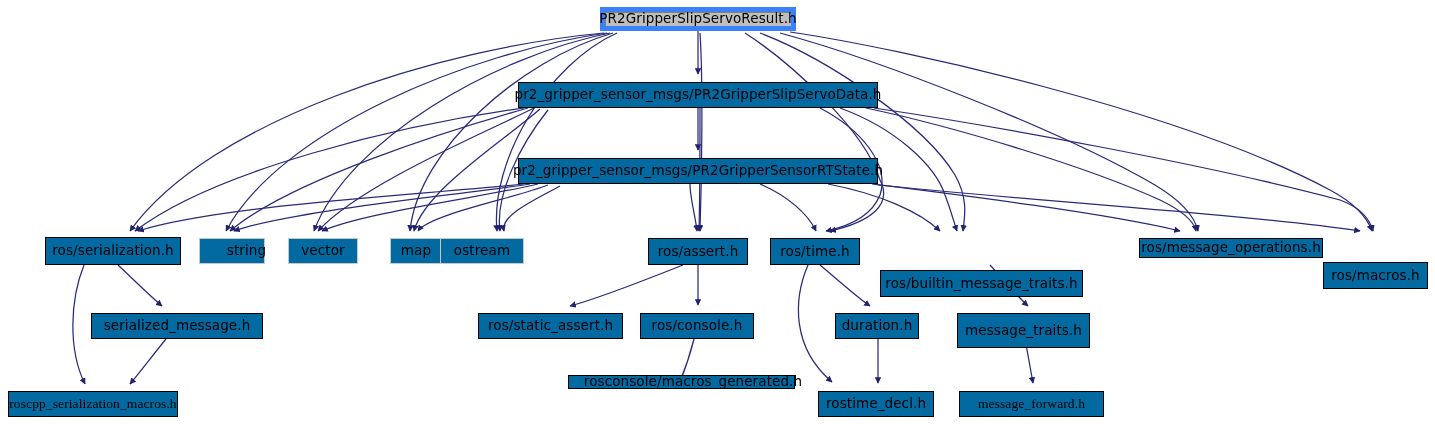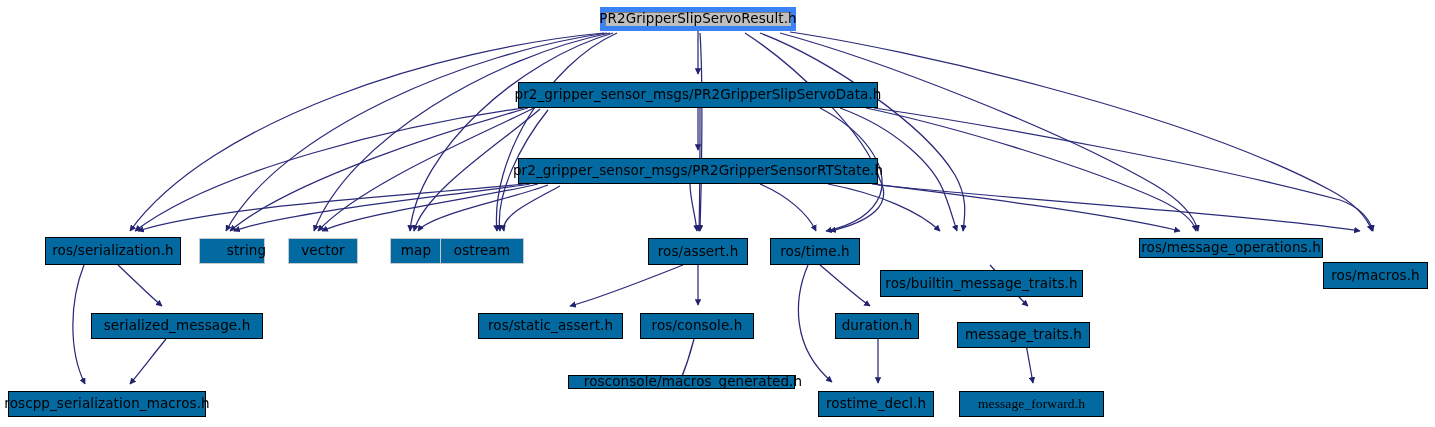--- a/index.html
+++ b/index.html
@@ -154,24 +154,24 @@
       </div>
       <div class="node" style="left: 478px; top: 313px; width: 145px; height: 26px;">
         <span class="node-label">ros/static_assert.h</span>
       </div>
       <div class="node" style="left: 640px; top: 313px; width: 114px; height: 26px;">
         <span class="node-label">ros/console.h</span>
       </div>
       <div class="node" style="left: 835px; top: 313px; width: 84px; height: 26px;">
         <span class="node-label">duration.h</span>
       </div>
-      <div class="node" style="left: 957px; top: 322px; width: 133px; height: 26px;">
+      <div class="node" style="left: 957px; top: 313px; width: 133px; height: 35px;">
         <span class="node-label">message_traits.h</span>
       </div>
-      <div class="node" style="left: 8px; top: 391px; width: 198px; height: 26px;">
+      <div class="node" style="left: 8px; top: 391px; width: 170px; height: 26px; font-family: Liberation Serif, serif;">
         <span class="node-label">roscpp_serialization_macros.h</span>
       </div>
       <div class="node" style="left: 568px; top: 375px; width: 227px; height: 14px; padding-left: 23px;">
         <span class="node-label">rosconsole/macros_generated.h</span>
       </div>
       <div class="node" style="left: 818px; top: 391px; width: 116px; height: 26px;">
         <span class="node-label">rostime_decl.h</span>
       </div>
       <div class="node" style="left: 959px; top: 391px; width: 145px; height: 26px; font-family: Liberation Serif, serif;">
         <span class="node-label">message_forward.h</span>

